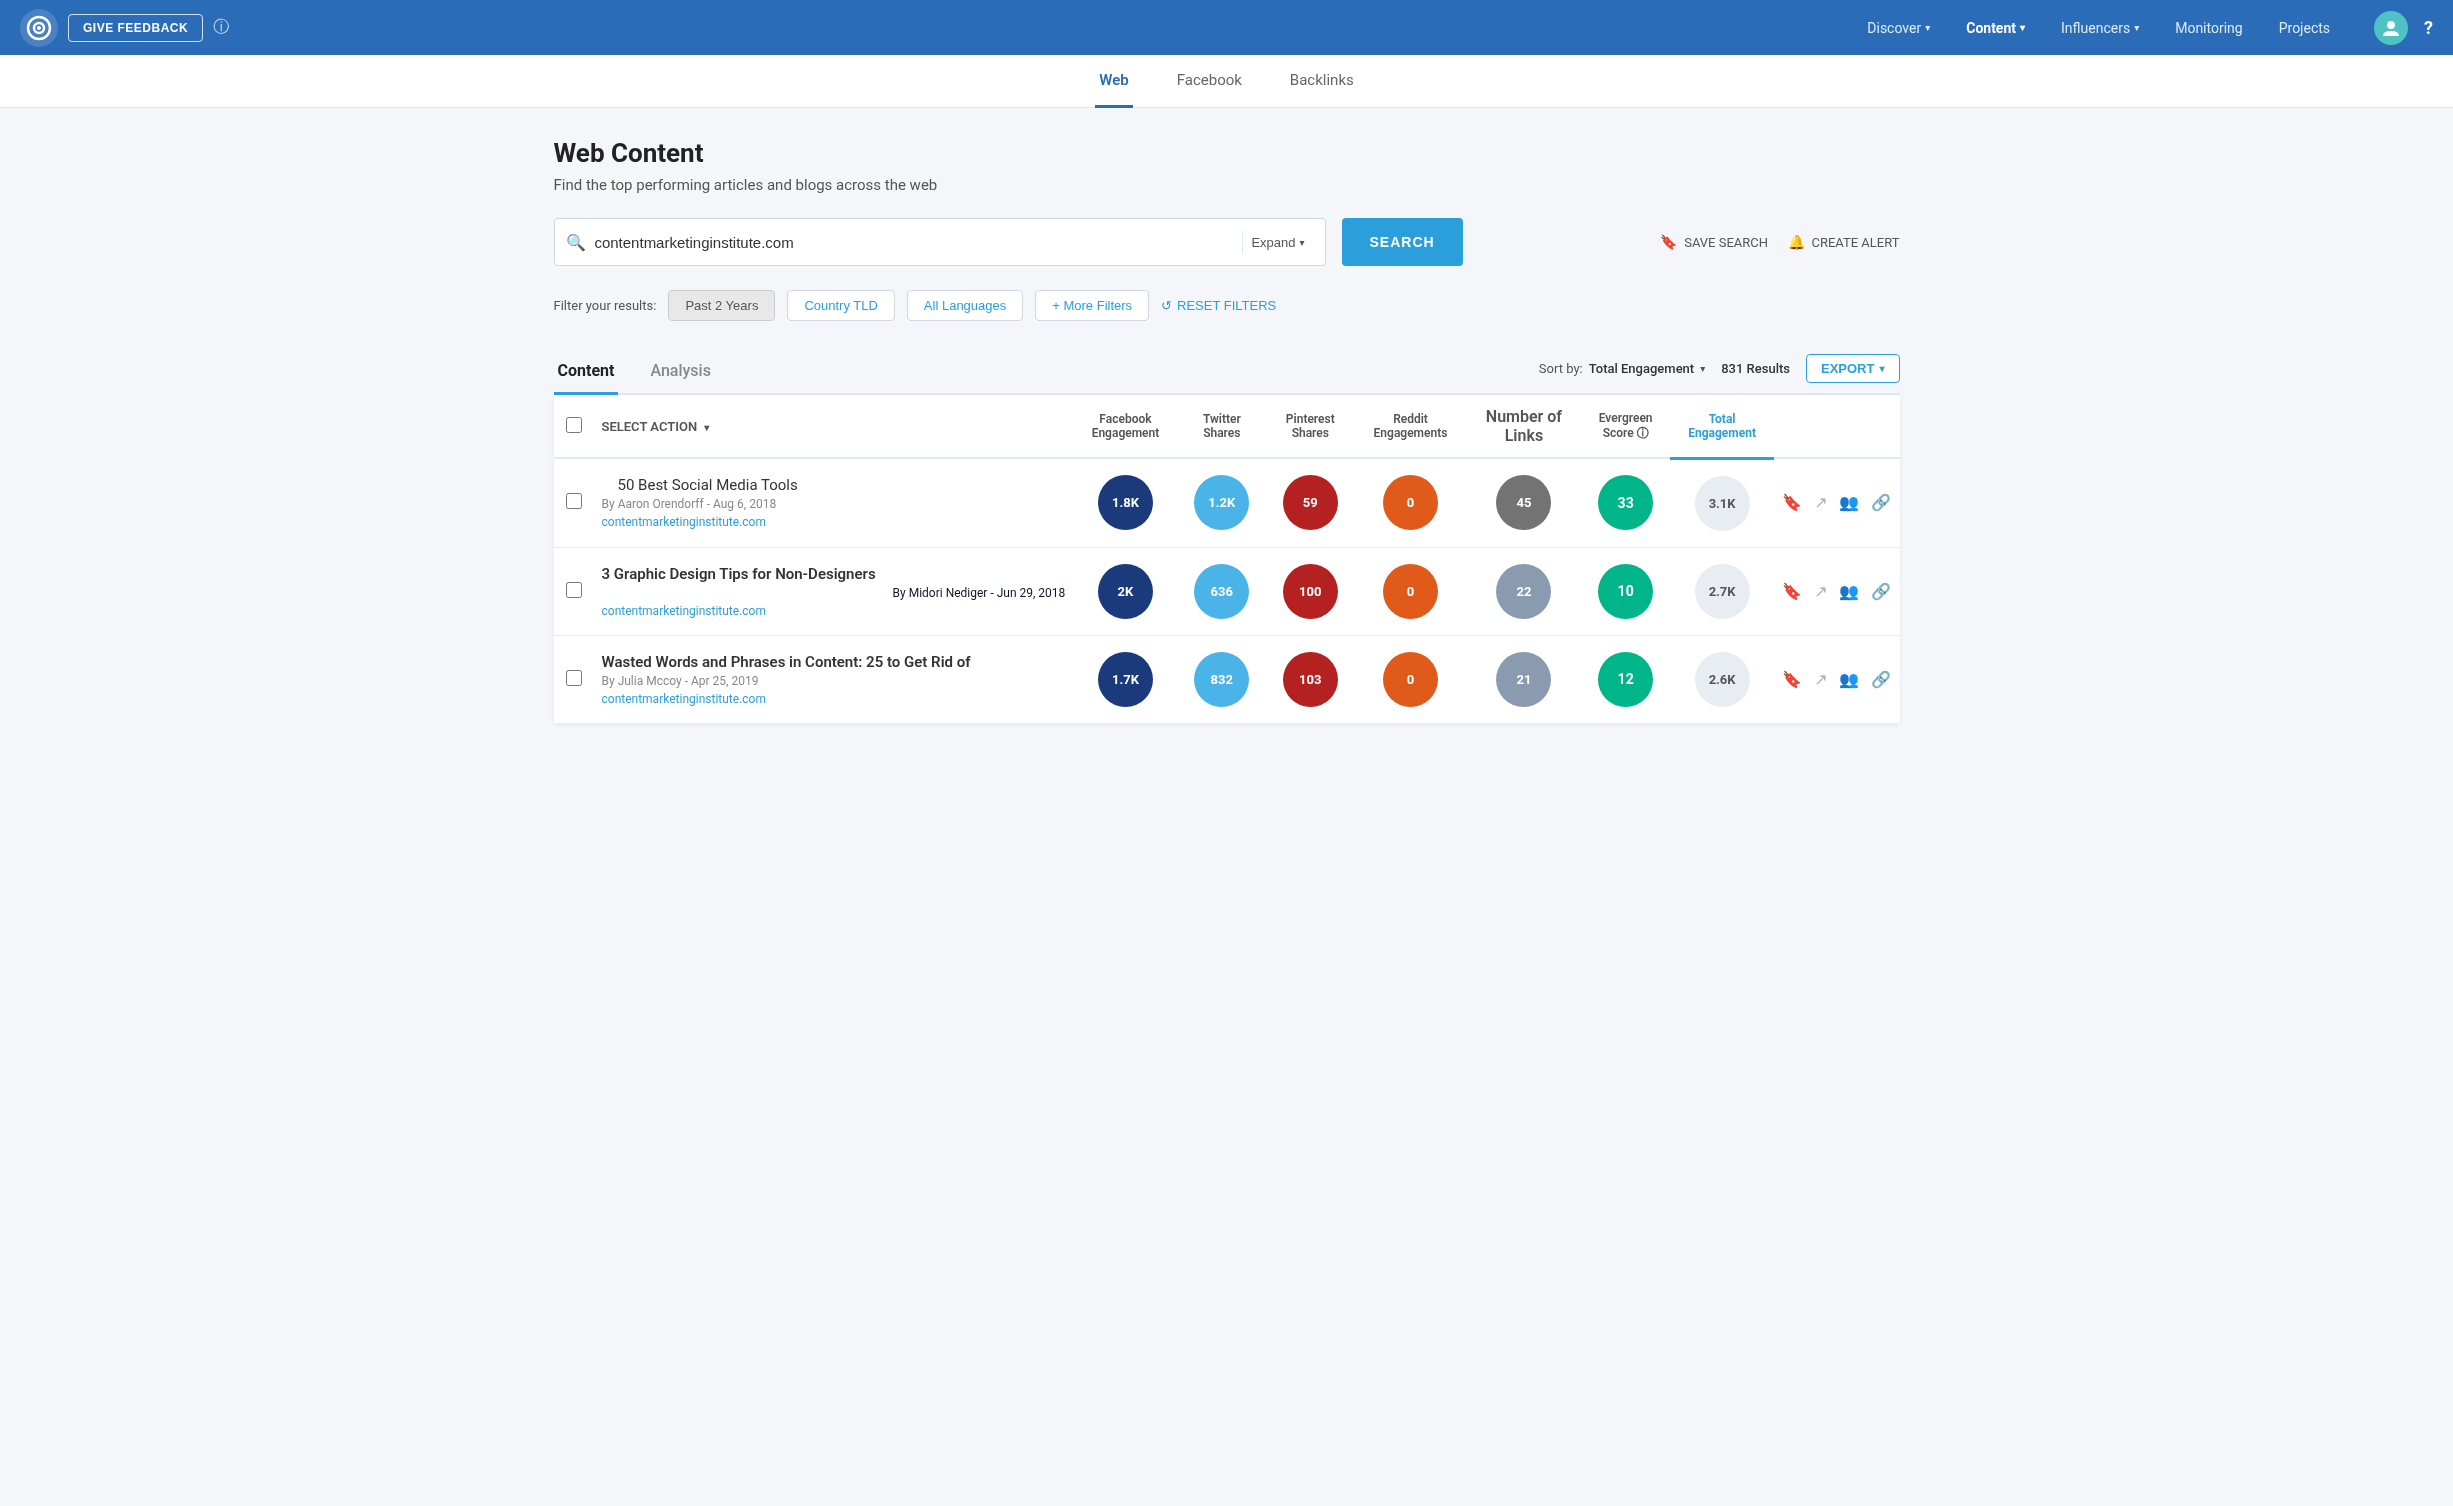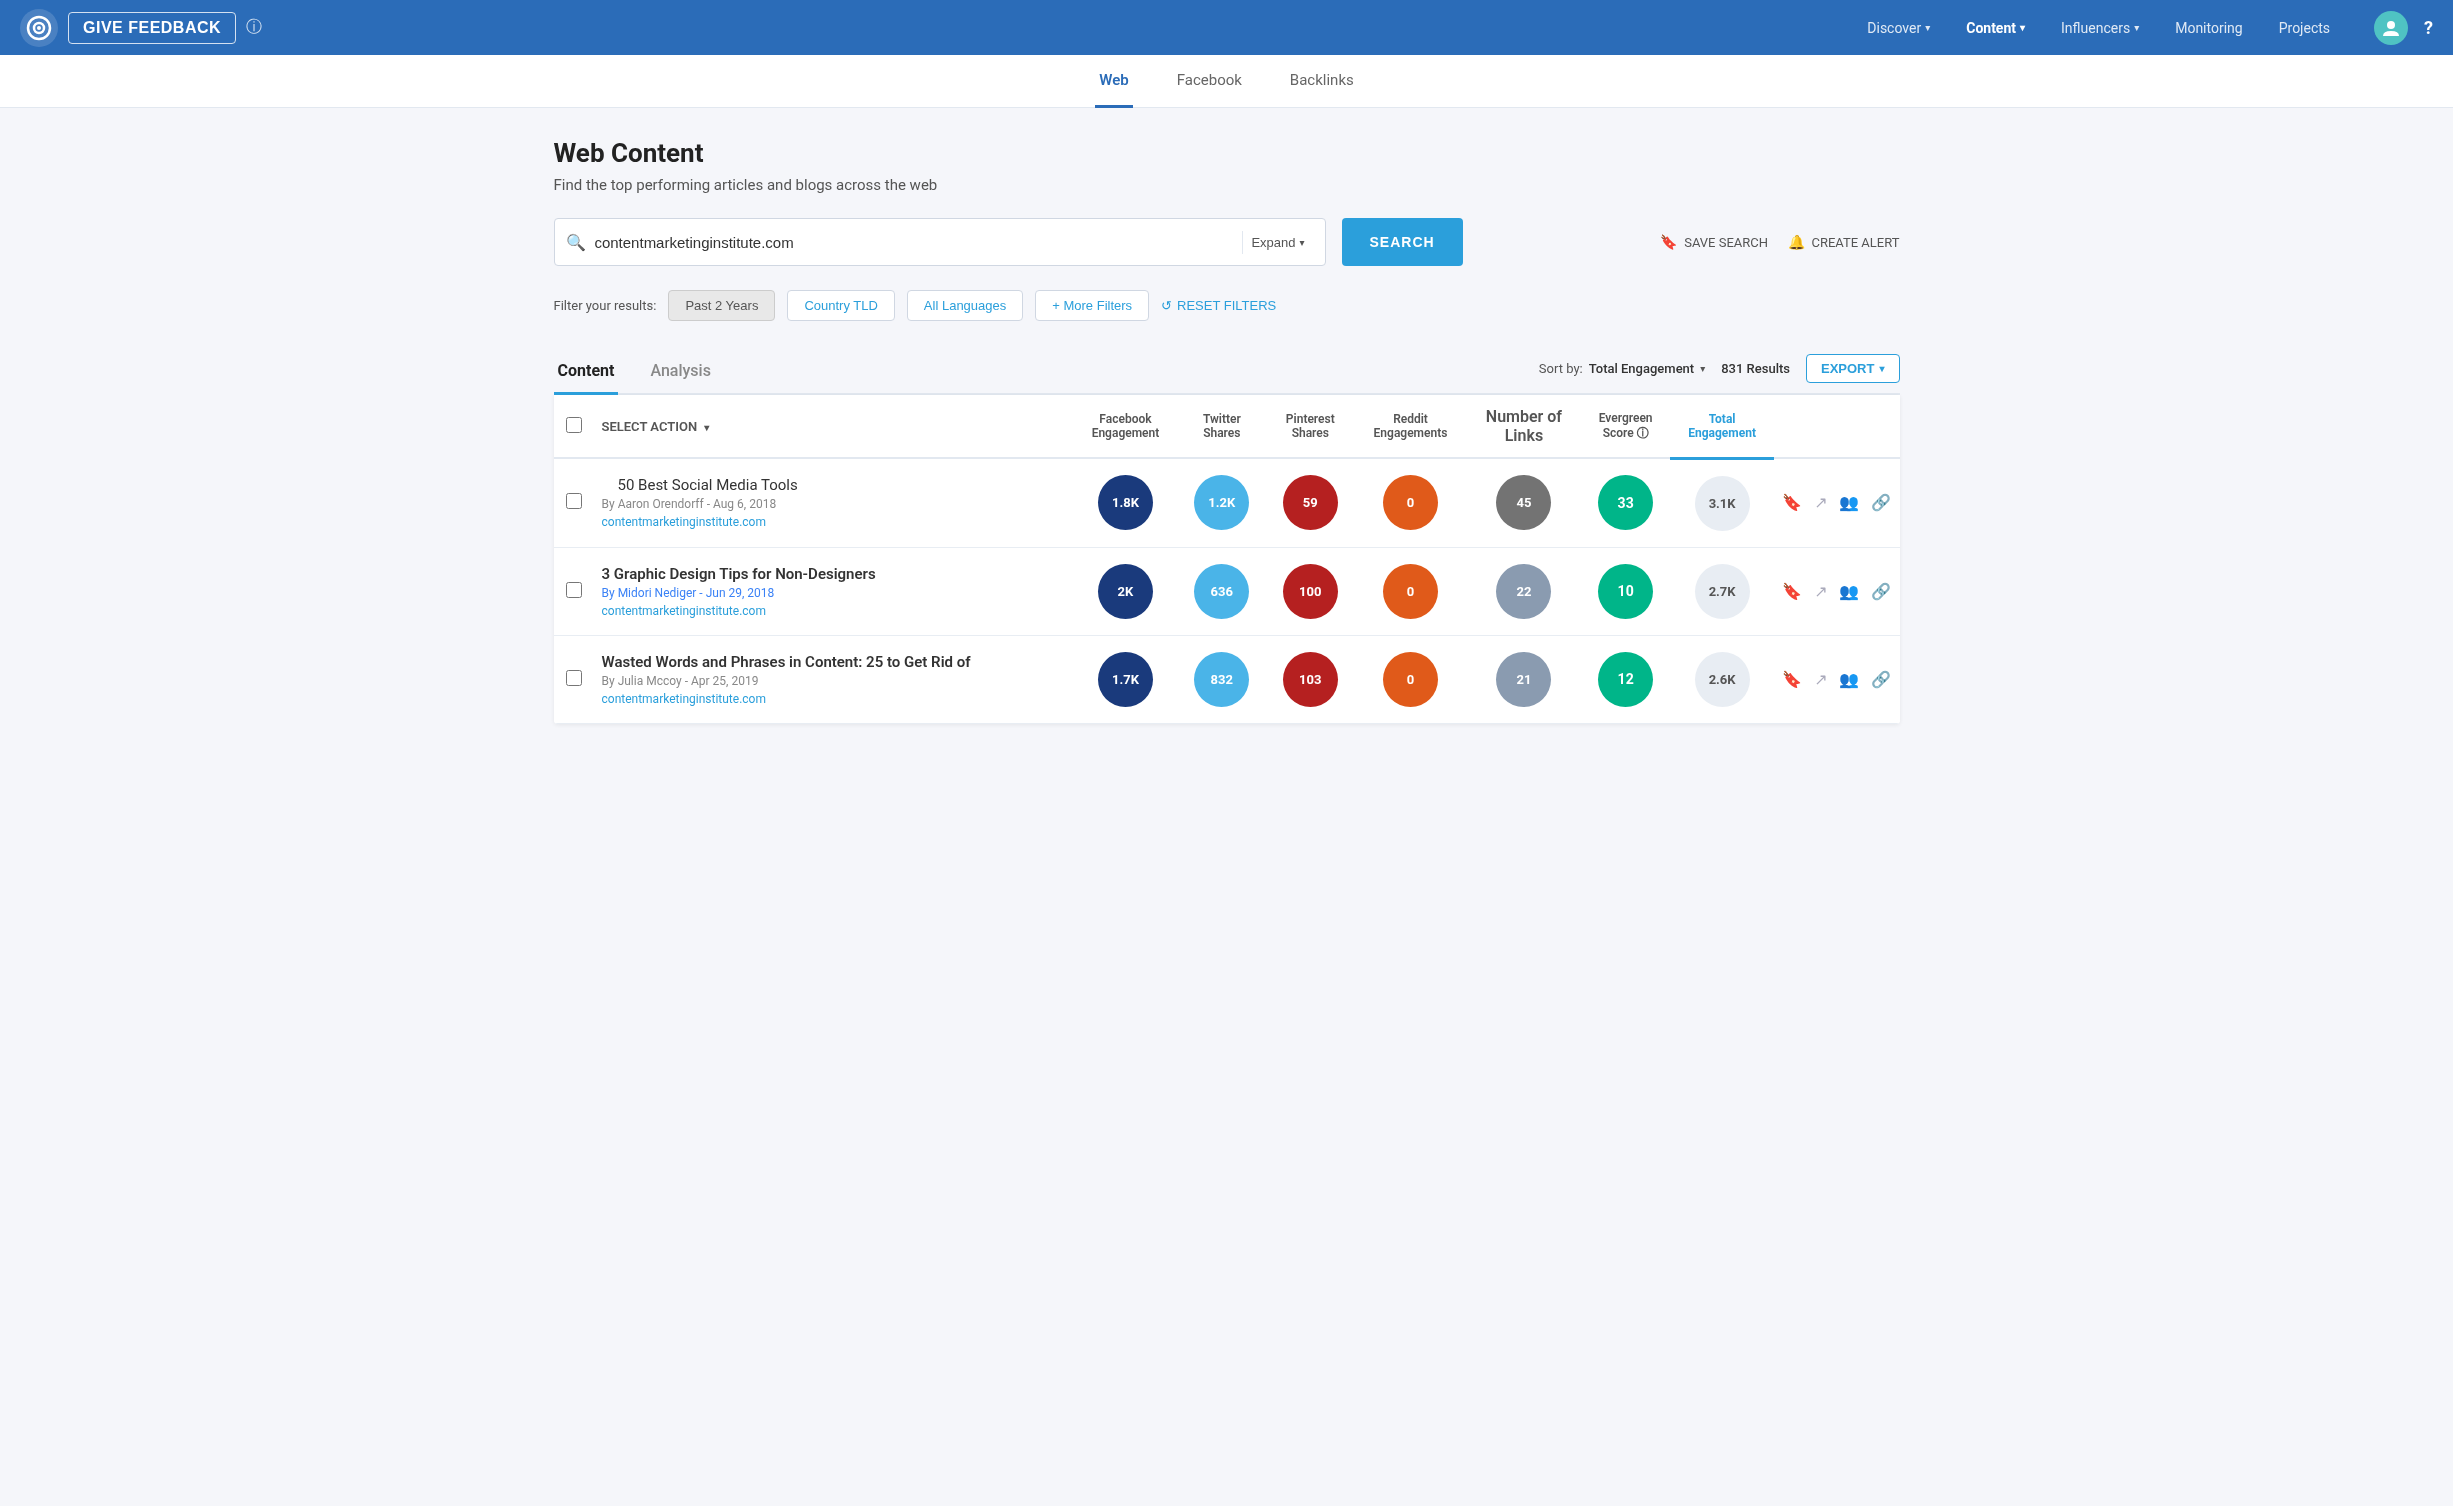--- a/index.html
+++ b/index.html
@@ -9,21 +9,21 @@
 <body>
 
 <nav style="background:#2b6cb8; display:flex; align-items:center; padding:0 20px; height:55px; gap:10px;">
   <div style="width:38px;height:38px;border-radius:50%;background:rgba(255,255,255,0.15);display:flex;align-items:center;justify-content:center;flex-shrink:0;">
     <svg width="26" height="26" viewBox="0 0 26 26">
       <circle cx="13" cy="13" r="11" fill="none" stroke="white" stroke-width="2.5"></circle>
       <circle cx="13" cy="13" r="5" fill="none" stroke="white" stroke-width="2.5"></circle>
       <circle cx="13" cy="13" r="2" fill="white"></circle>
     </svg>
   </div>
-  <button style="background:transparent;border:1.5px solid rgba(255,255,255,0.8);color:white;padding:6px 14px;border-radius:4px;cursor:pointer;font-size:16px;font-weight:600;letter-spacing:0.5px;">GIVE FEEDBACK</button>
+  <button style="background:transparent;border:1.5px solid rgba(255,255,255,0.8);color:white;padding:6px 14px;border-radius:4px;cursor:pointer;font-size:12px;font-weight:600;letter-spacing:0.5px;">GIVE FEEDBACK</button>
   <span style="color:rgba(255,255,255,0.8);font-size:16px;cursor:pointer;margin-right:10px;">ⓘ</span>
 
   <div style="display:flex;align-items:center;margin-left:auto;gap:0;">
     <a style="color:rgba(255,255,255,0.85);padding:18px 18px;cursor:pointer;font-size:14px;display:flex;align-items:center;gap:4px;text-decoration:none;">
       <span>Discover</span>
       <span style="font-size:10px;">▾</span>
     </a>
     <a style="color:white;padding:18px 18px;cursor:pointer;font-size:14px;display:flex;align-items:center;gap:4px;text-decoration:none;font-weight:700;">
       <span>Content</span>
       <span style="font-size:10px;">▾</span>
@@ -175,21 +175,21 @@
               <span style="color:#aab;font-size:16px;cursor:pointer;">👥</span>
               <span style="color:#aab;font-size:16px;cursor:pointer;">🔗</span>
             </div>
           </td>
         </tr>
 
         <tr style="border-bottom:1px solid #e8edf3;">
           <td style="padding:16px 8px;text-align:center;"><input type="checkbox" style="width: 16px; height: 16px; cursor: pointer;"></td>
           <td style="padding:16px 8px;">
             <div style="font-size:15px;font-weight:600;color:#333;margin-bottom:3px;cursor:pointer;">3 Graphic Design Tips for Non-Designers</div>
-            <div style="font-size:12px;color:#3b82f6;margin-bottom:4px;">
+            <div style="font-size:12px;color:#0f172a;margin-bottom:4px;text-align:right;">
               <span>By Midori Nediger</span> - <span>Jun 29, 2018</span>
             </div>
             <div style="font-size:12px;color:#2b9fdb;cursor:pointer;">contentmarketinginstitute.com</div>
           </td>
           <td style="padding:16px 8px;text-align:center;">
             <div style="width:55px;height:55px;border-radius:50%;background:#1a3a7c;display:flex;align-items:center;justify-content:center;font-size:13px;font-weight:700;color:white;margin:0 auto;">2K</div>
           </td>
           <td style="padding:16px 8px;text-align:center;">
             <div style="width:55px;height:55px;border-radius:50%;background:#4ab4e8;display:flex;align-items:center;justify-content:center;font-size:13px;font-weight:700;color:white;margin:0 auto;">636</div>
           </td>

